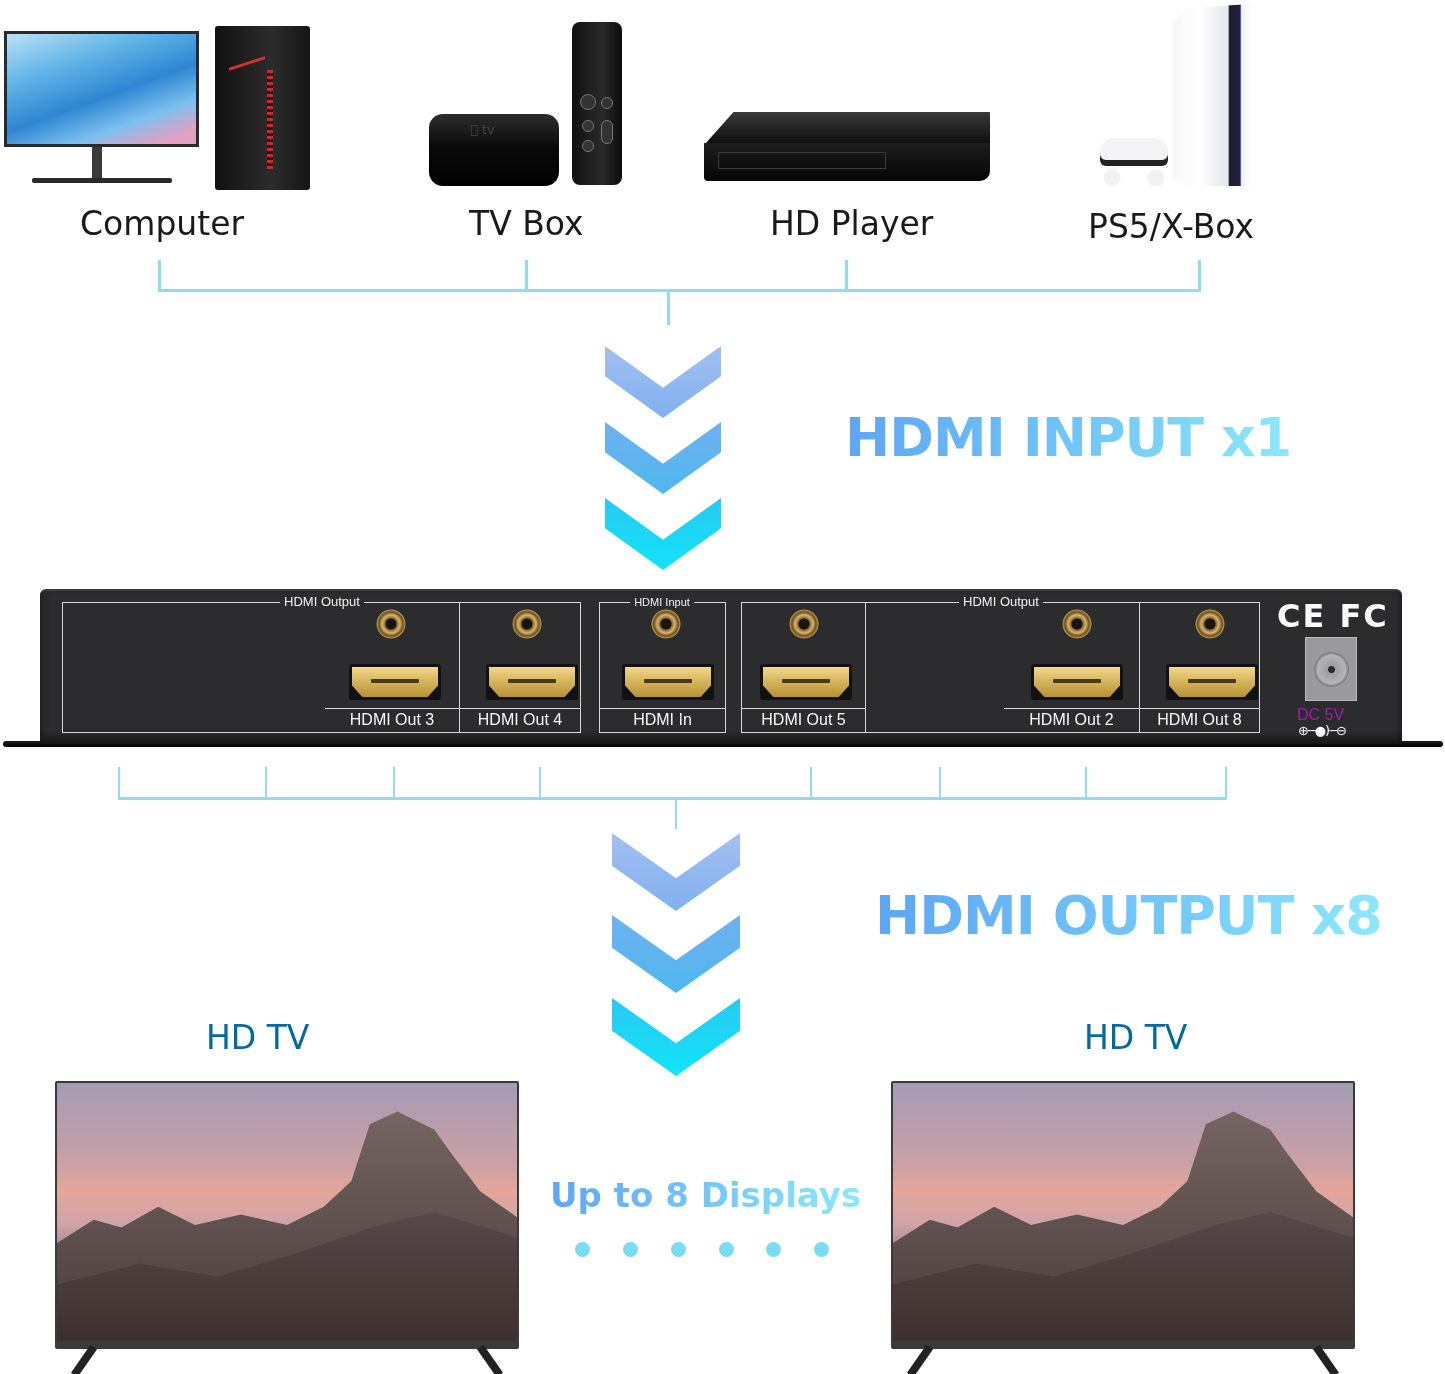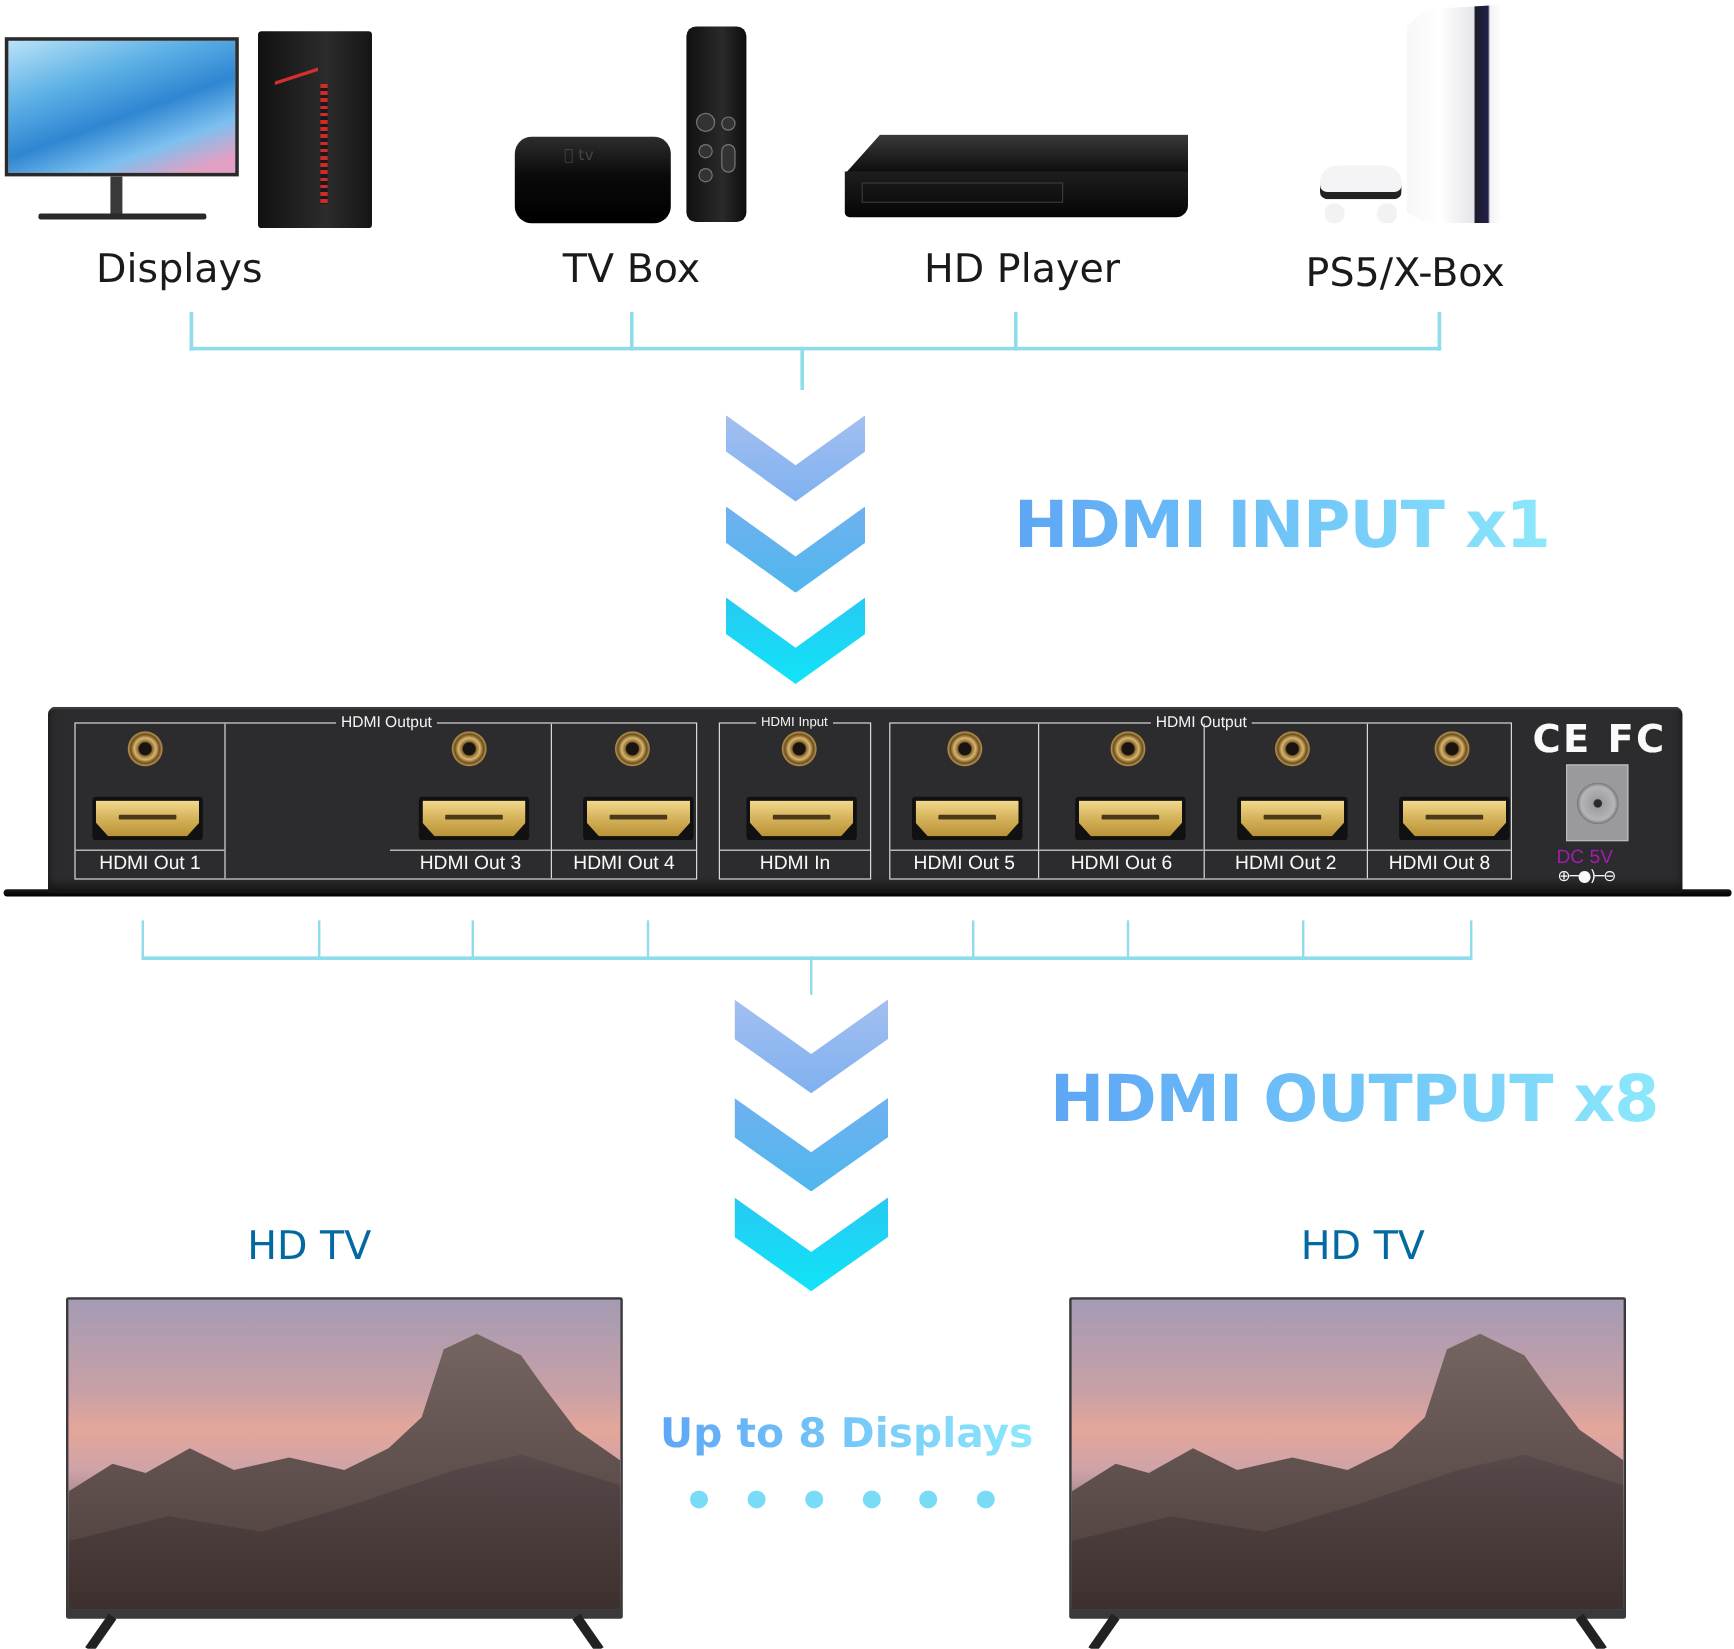--- a/index.html
+++ b/index.html
@@ -74,21 +74,21 @@
   .dot { position: absolute; top: 1242px; width: 15px; height: 15px; border-radius: 50%; background: #79dcf7; }
 </style>
 </head>
 <body>
 
 <div>
   <div class="monitor-screen"></div>
   <div class="monitor-neck"></div>
   <div class="monitor-foot"></div>
   <div class="tower"></div>
-  <div class="src-label" style="left:80px;top:204px;">Displays</div>
+  <div class="src-label" style="left:80px;top:204px;">Computer</div>
 </div>
 
 <div>
   <div class="atv-box"></div>
   <div class="atv-logo"> tv</div>
   <div class="remote">
     <div class="remote-btn" style="left:8px;top:72px;width:16px;height:16px;"></div>
     <div class="remote-btn" style="left:29px;top:75px;"></div>
     <div class="remote-btn" style="left:10px;top:98px;"></div>
     <div class="remote-btn" style="left:29px;top:98px;height:24px;border-radius:6px;"></div>
@@ -124,25 +124,20 @@
   <div class="chev" style="left:605px;top:422px;background:linear-gradient(180deg,#6fb1f0,#4fb7ee);"></div>
   <div class="chev" style="left:605px;top:498px;background:linear-gradient(180deg,#28c9f2,#10e4f8);"></div>
 </div>
 <div class="hl-title" style="left:845px;top:406px;">HDMI INPUT x1</div>
 
 <div class="dev-flange"></div>
 <div class="dev-body"></div>
 
 <div class="group" style="left:62px;width:519px;">
   <span class="group-title" style="left:259px;">HDMI Output</span>
-  <div class="port-cell sep" style="left:0;width:125px;">
-    <div class="ir-jack" style="left:43px;"></div>
-    <div class="hdmi-port" style="left:14px;"></div>
-    <div class="port-label-row">HDMI Out 1</div>
-  </div>
   <div class="port-cell sep" style="left:262px;width:135px;">
     <div class="ir-jack" style="left:51px;"></div>
     <div class="hdmi-port" style="left:24px;"></div>
     <div class="port-label-row">HDMI Out 3</div>
   </div>
   <div class="port-cell" style="left:397px;width:120px;">
     <div class="ir-jack" style="left:52px;"></div>
     <div class="hdmi-port" style="left:26px;"></div>
     <div class="port-label-row">HDMI Out 4</div>
   </div>
@@ -156,25 +151,20 @@
     <div class="port-label-row">HDMI In</div>
   </div>
 </div>
 
 <div class="group" style="left:741px;width:519px;">
   <span class="group-title" style="left:259px;">HDMI Output</span>
   <div class="port-cell sep" style="left:0;width:124px;">
     <div class="ir-jack" style="left:47px;"></div>
     <div class="hdmi-port" style="left:18px;"></div>
     <div class="port-label-row">HDMI Out 5</div>
-  </div>
-  <div class="port-cell sep" style="left:124px;width:138px;">
-    <div class="ir-jack" style="left:59px;"></div>
-    <div class="hdmi-port" style="left:30px;"></div>
-    <div class="port-label-row">HDMI Out 6</div>
   </div>
   <div class="port-cell sep" style="left:262px;width:136px;">
     <div class="ir-jack" style="left:58px;"></div>
     <div class="hdmi-port" style="left:27px;"></div>
     <div class="port-label-row">HDMI Out 2</div>
   </div>
   <div class="port-cell" style="left:398px;width:119px;">
     <div class="ir-jack" style="left:55px;"></div>
     <div class="hdmi-port" style="left:26px;"></div>
     <div class="port-label-row">HDMI Out 8</div>

